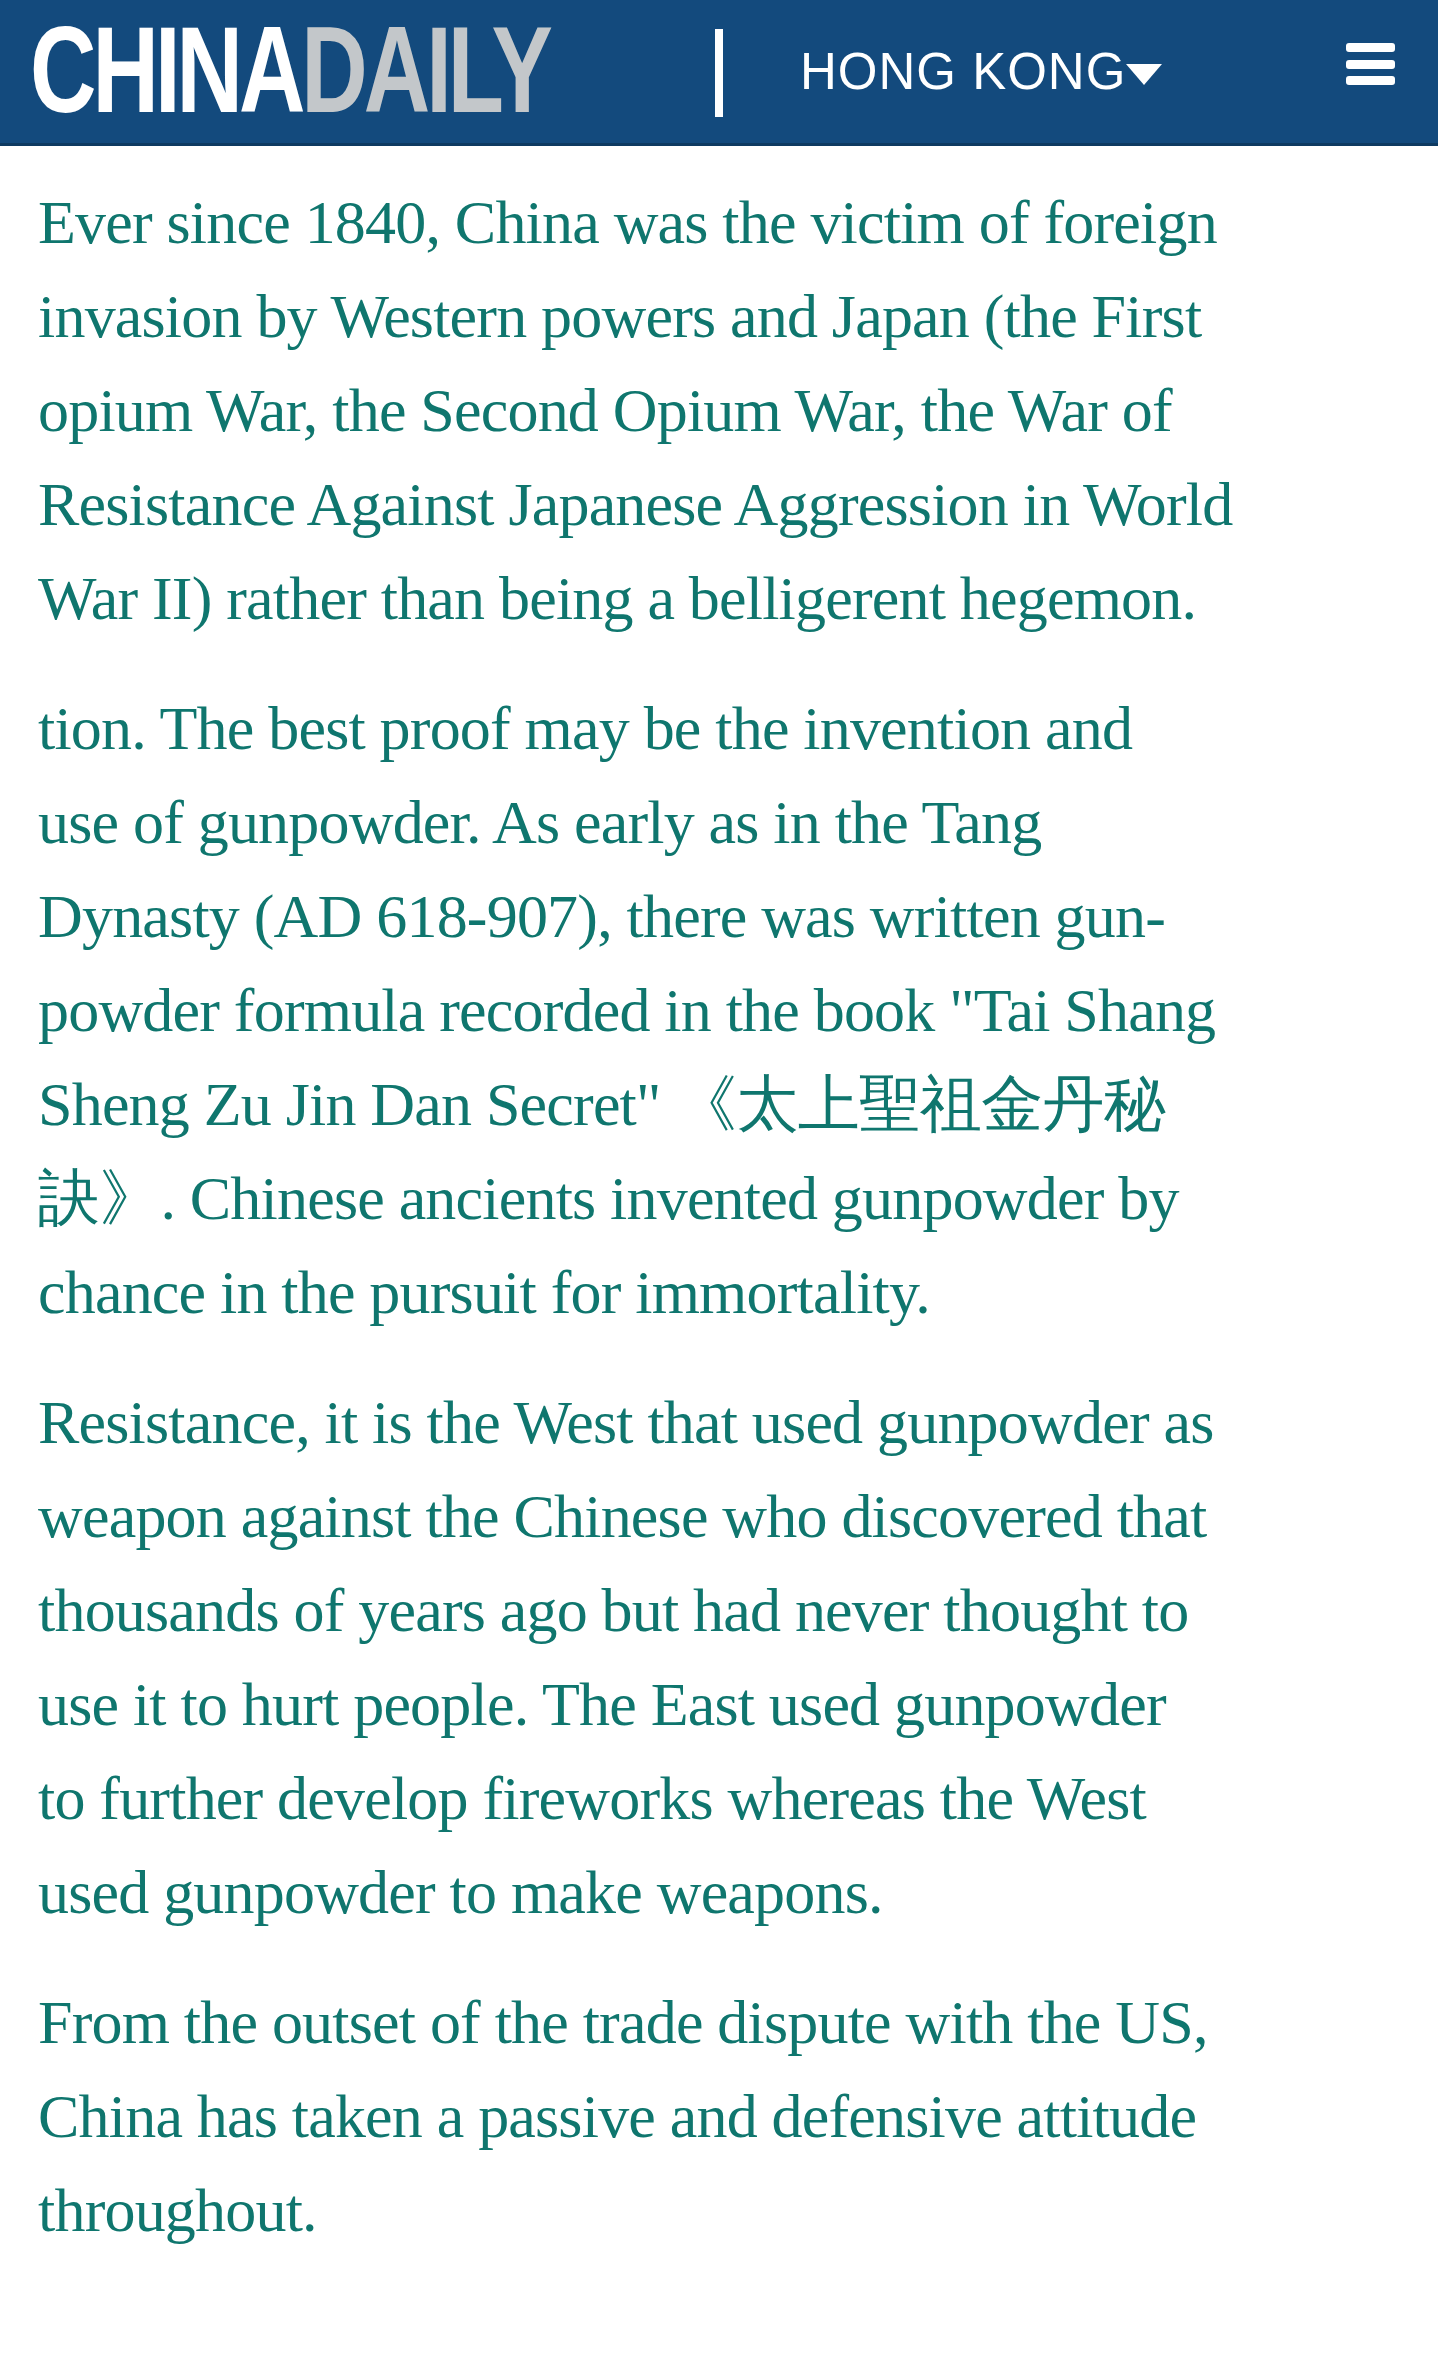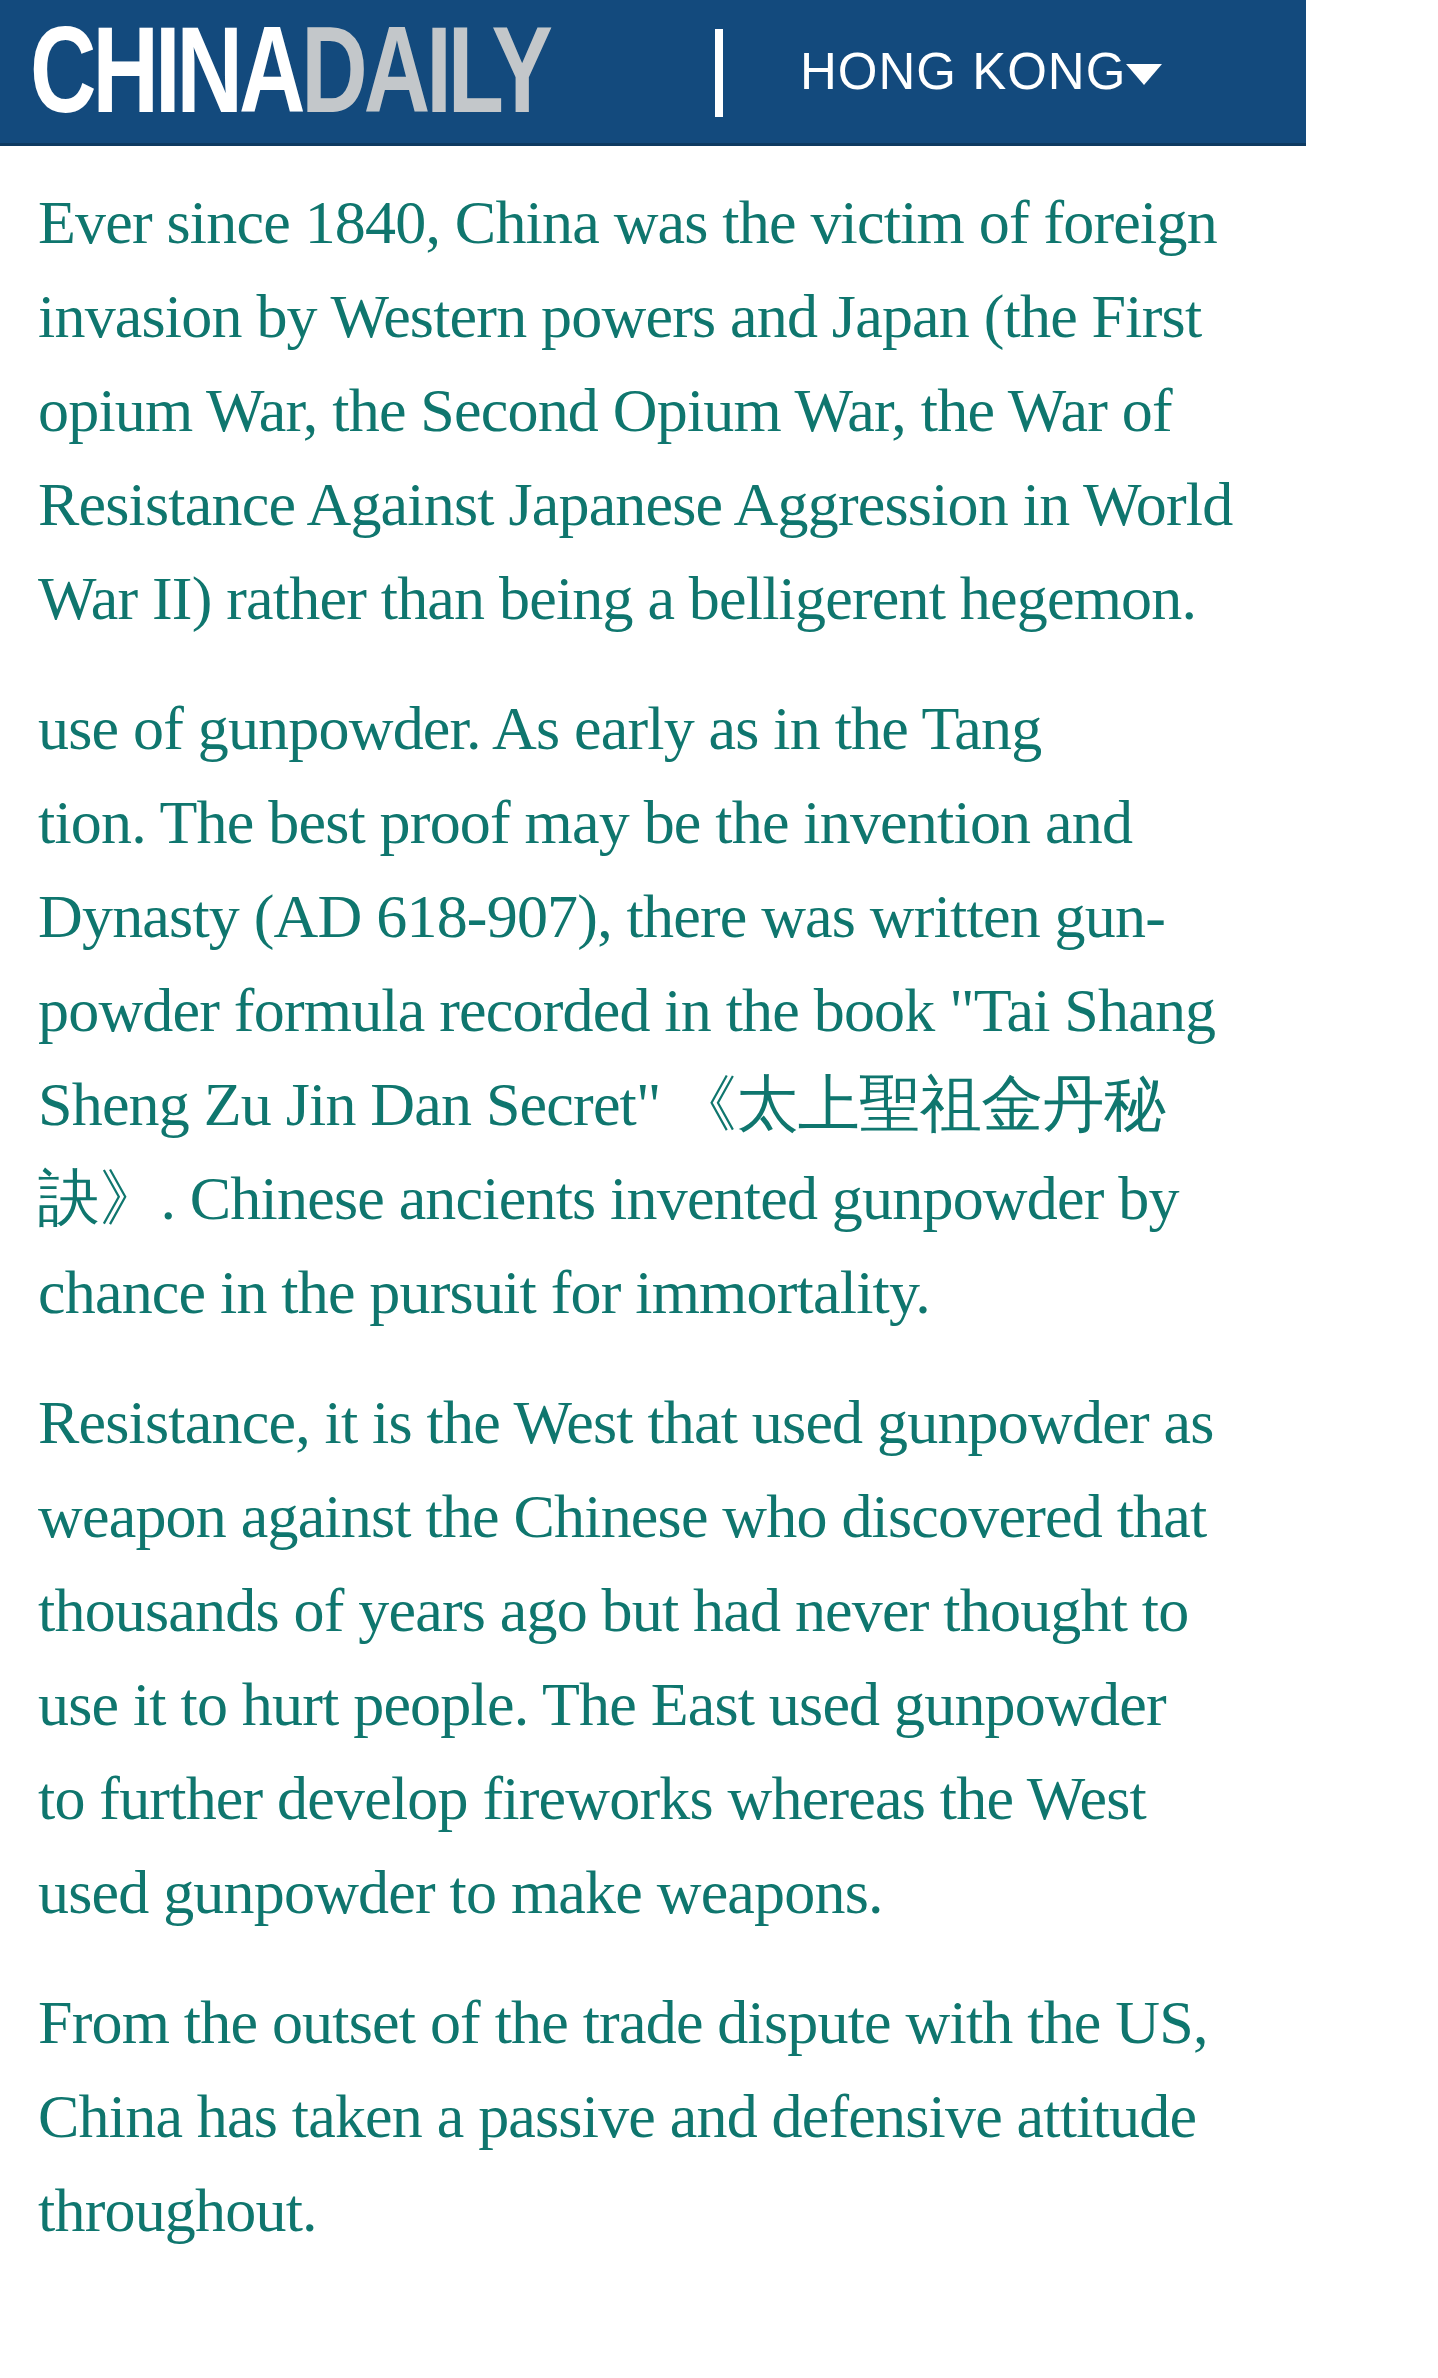--- a/index.html
+++ b/index.html
@@ -6,21 +6,21 @@
   body{
     width:1438px;height:2378px;
     background:#ffffff;
     font-family:"Liberation Serif", serif;
     overflow:hidden;
     position:relative;
   }
   
   .topbar{
     position:relative;
-    width:1306px;height:146px;
+    width:1438px;height:146px;
     background:#134a7d;
     border-bottom:3px solid #0e3a61;
     box-sizing:border-box;
   }
   .logo{
     position:absolute;
     left:30px;top:0;height:143px;
     display:flex;align-items:center;
     font-family:"Liberation Sans", sans-serif;
     font-weight:bold;
@@ -110,22 +110,22 @@
 
 <main class="article" id="article" style="color: #0f766e;">
     <div class="paragraph">
       <div class="tline">Ever since 1840, China was the victim of foreign</div>
       <div class="tline">invasion by Western powers and Japan (the First</div>
       <div class="tline">opium War, the Second Opium War, the War of</div>
       <div class="tline">Resistance Against Japanese Aggression in World</div>
       <div class="tline">War II) rather than being a belligerent hegemon.</div>
     </div>
     <div class="paragraph">
+      <div class="tline">tion. The best proof may be the invention and</div>
       <div class="tline">use of gunpowder. As early as in the Tang</div>
-      <div class="tline">tion. The best proof may be the invention and</div>
       <div class="tline">Dynasty (AD 618-907), there was written gun-</div>
       <div class="tline">powder formula recorded in the book "Tai Shang</div>
       <div class="tline">Sheng Zu Jin Dan Secret" 《太上聖祖金丹秘</div>
       <div class="tline">訣》. Chinese ancients invented gunpowder by</div>
       <div class="tline">chance in the pursuit for immortality.</div>
     </div>
     <div class="paragraph">
       <div class="tline">Resistance, it is the West that used gunpowder as</div>
       <div class="tline">weapon against the Chinese who discovered that</div>
       <div class="tline">thousands of years ago but had never thought to</div>

